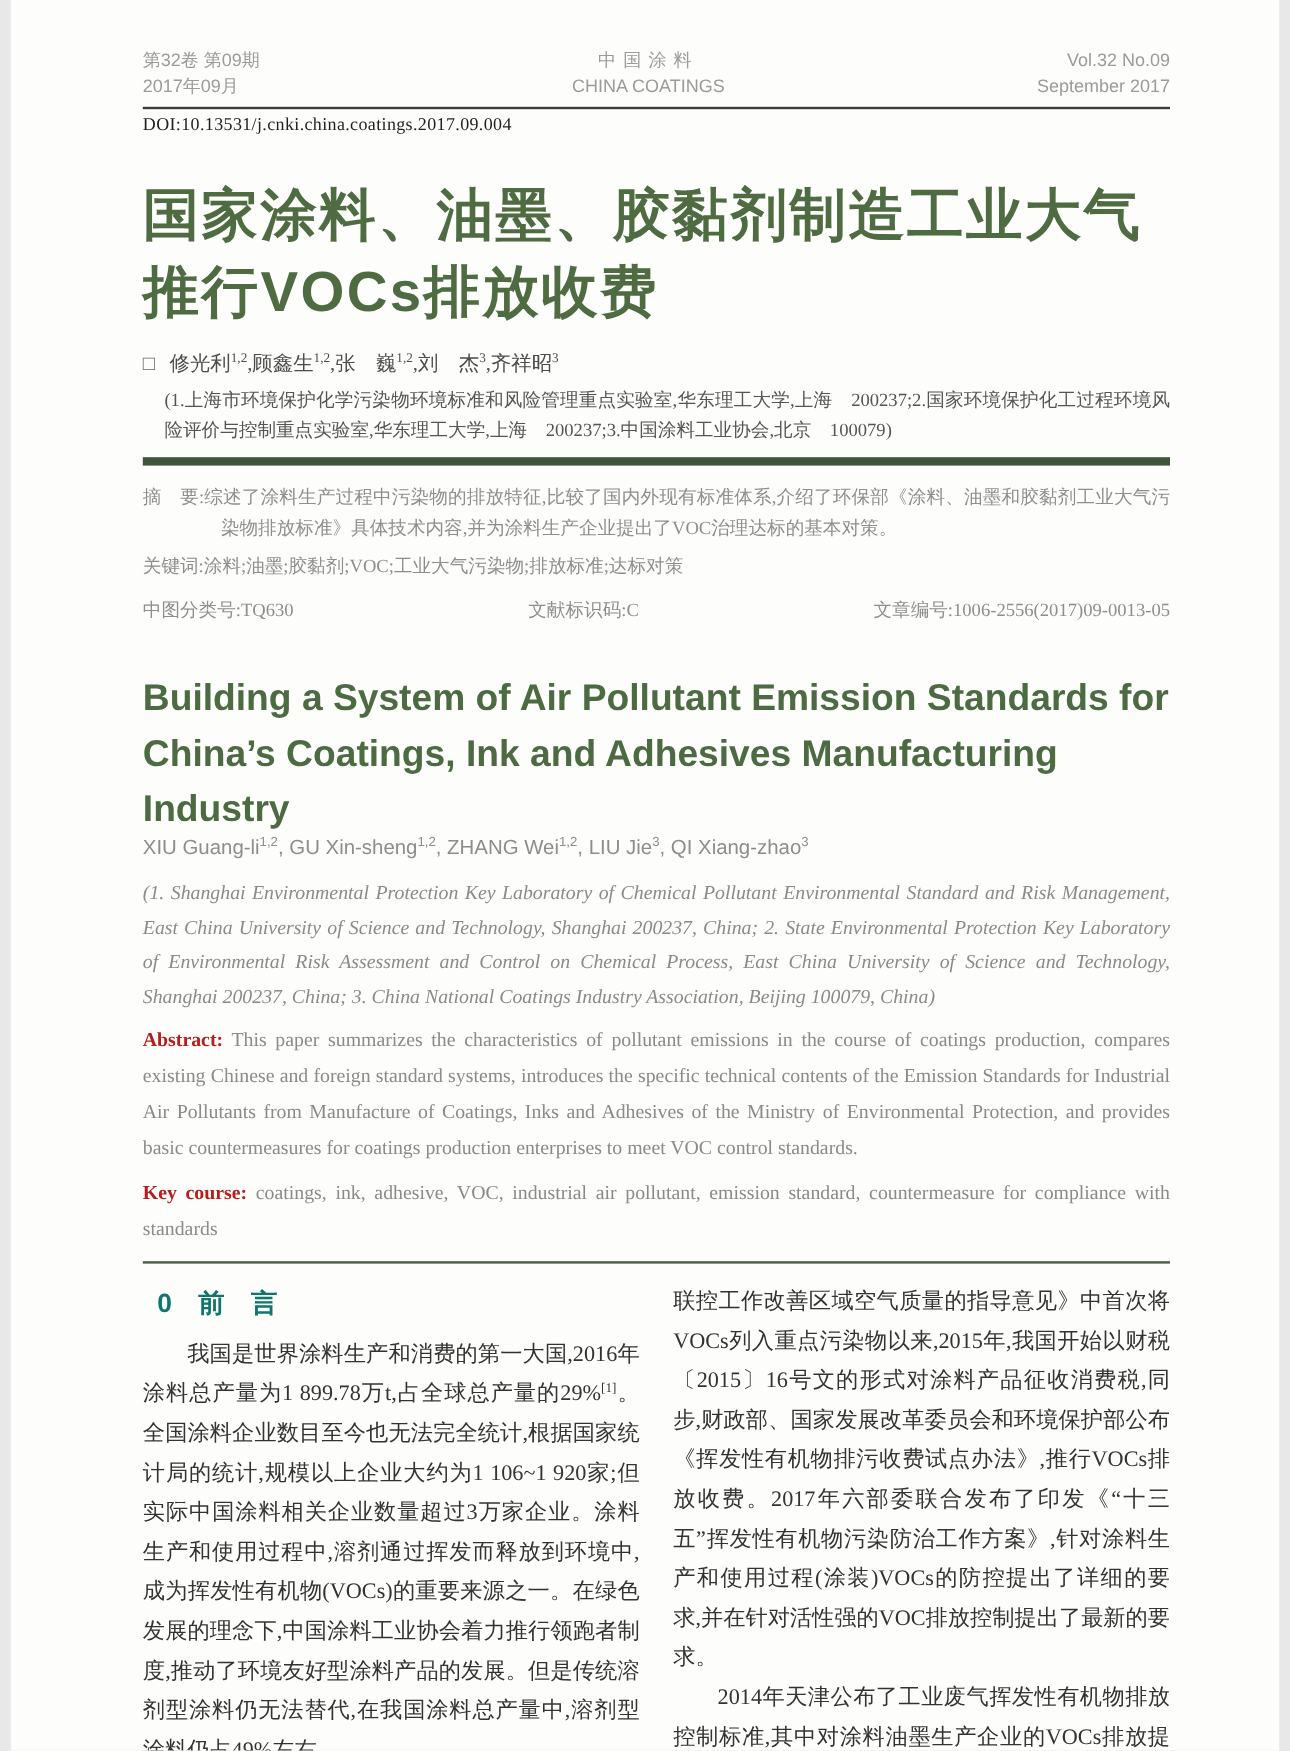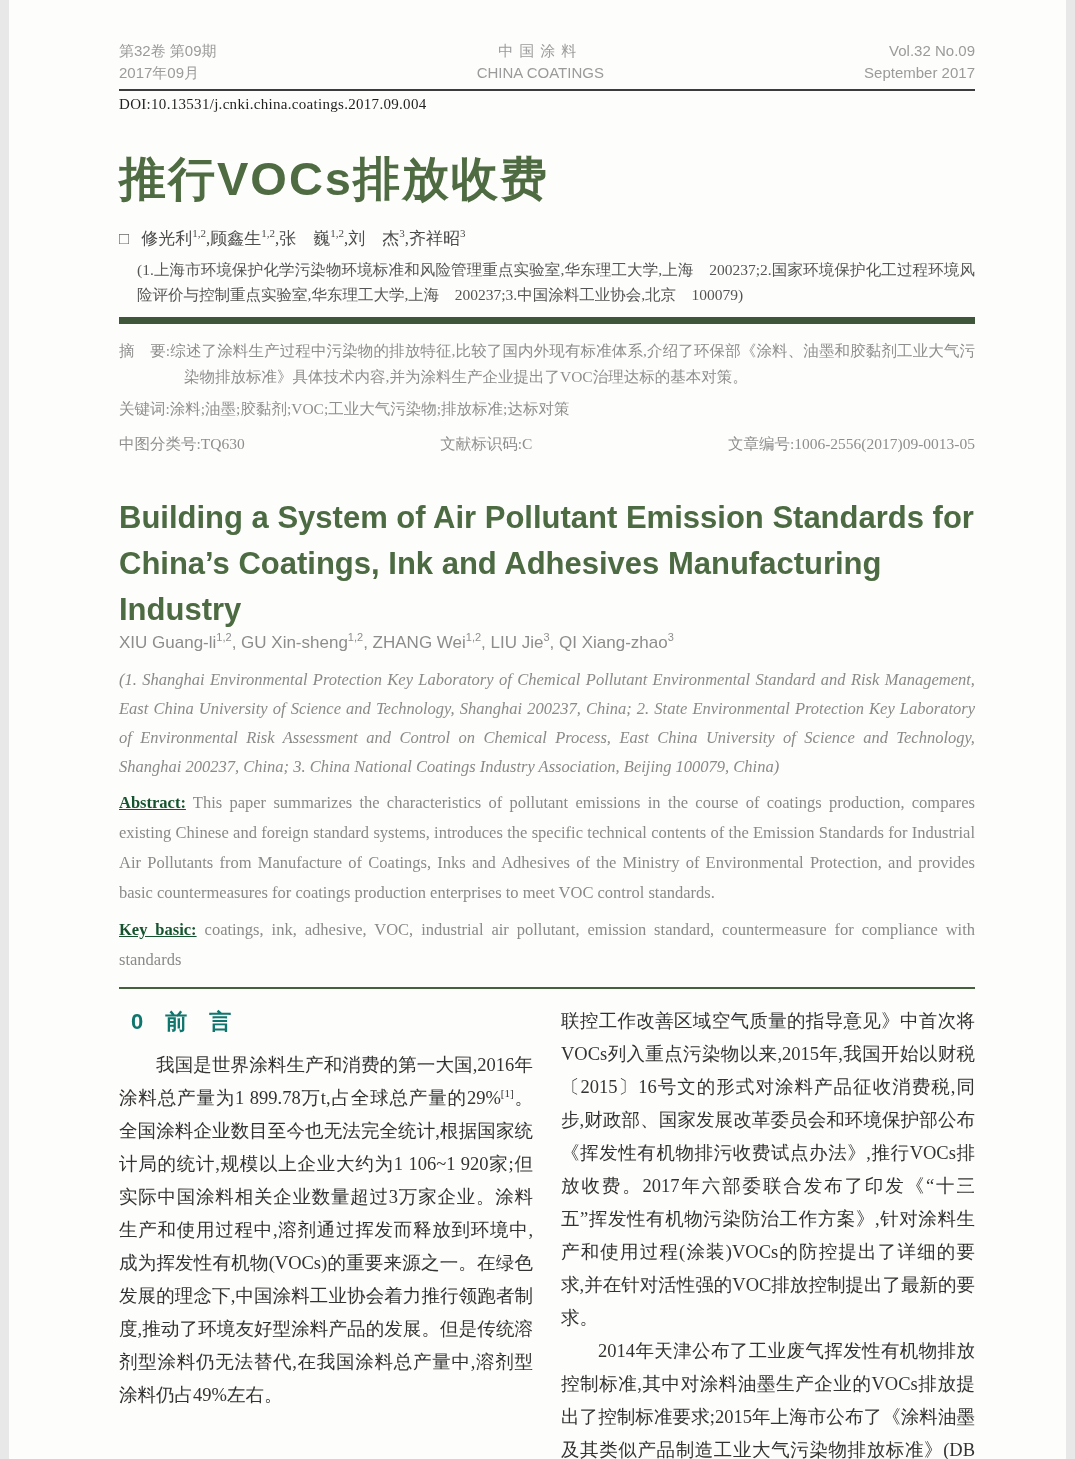--- a/index.html
+++ b/index.html
@@ -63,21 +63,21 @@
     font-family:"Liberation Sans","DejaVu Sans",sans-serif;
     font-size:17px; color:#8d8d8d;
   }
   .affil-en {
     margin-top:12px; font-style:italic; font-size:16.5px; line-height:29px;
     color:#8a8a8a; text-align:justify;
   }
   .abstract-en, .keywords-en {
     margin-top:7px; font-size:16.5px; line-height:30px; color:#8a8a8a; text-align:justify;
   }
-  .abstract-en b, .keywords-en b { color:#14532d;text-decoration:underline; }
+  .abstract-en b, .keywords-en b { color:#b91c1c; }
   .section-rule { margin-top:12px; border-top:2px solid #44603c; }
 
   
   .columns { margin-top:16px; display:flex; gap:28px; }
   .col { width:414px; }
   .section-heading {
     font-family:"Liberation Sans","DejaVu Sans",sans-serif;
     font-weight:bold; font-size:22px; color:#0f766e; margin:2px 0 12px 12px;
   }
   .col p {
@@ -101,20 +101,21 @@
         <div>CHINA COATINGS</div>
       </div>
       <div class="jh-right">
         <div>Vol.32  No.09</div>
         <div>September 2017</div>
       </div>
     </div>
     <div class="doi">DOI:10.13531/j.cnki.china.coatings.2017.09.004</div>
 
     <h1 class="title-cn">
+      <div>国家涂料、油墨、胶黏剂制造工业大气</div>
       <div>推行VOCs排放收费</div>
     </h1>
 
     <div class="authors-cn">
       <span class="marker">□</span><span>修光利</span><sup>1,2</sup><span>,顾鑫生</span><sup>1,2</sup><span>,张　巍</span><sup>1,2</sup><span>,刘　杰</span><sup>3</sup><span>,齐祥昭</span><sup>3</sup>
     </div>
     <div class="affil-cn">(1.上海市环境保护化学污染物环境标准和风险管理重点实验室,华东理工大学,上海　200237;2.国家环境保护化工过程环境风险评价与控制重点实验室,华东理工大学,上海　200237;3.中国涂料工业协会,北京　100079)</div>
 
     <div class="green-bar"></div>
 
@@ -136,21 +137,21 @@
     </h2>
     <div class="authors-en">
       <span>XIU Guang-li</span><sup>1,2</sup><span>, GU Xin-sheng</span><sup>1,2</sup><span>, ZHANG Wei</span><sup>1,2</sup><span>, LIU Jie</span><sup>3</sup><span>, QI Xiang-zhao</span><sup>3</sup>
     </div>
     <div class="affil-en">(1. Shanghai Environmental Protection Key Laboratory of Chemical Pollutant Environmental Standard and Risk Management, East China University of Science and Technology, Shanghai 200237, China; 2. State Environmental Protection Key Laboratory of Environmental Risk Assessment and Control on Chemical Process, East China University of Science and Technology, Shanghai 200237, China; 3. China National Coatings Industry Association, Beijing 100079, China)</div>
 
     <div class="abstract-en">
       <b>Abstract:</b><span> This paper summarizes the characteristics of pollutant emissions in the course of coatings production, compares existing Chinese and foreign standard systems, introduces the specific technical contents of the Emission Standards for Industrial Air Pollutants from Manufacture of Coatings, Inks and Adhesives of the Ministry of Environmental Protection, and provides basic countermeasures for coatings production enterprises to meet VOC control standards.</span>
     </div>
     <div class="keywords-en">
-      <b>Key basic:</b><span> coatings, ink, adhesive, VOC, industrial air pollutant, emission standard, countermeasure for compliance with standards</span>
+      <b>Key course:</b><span> coatings, ink, adhesive, VOC, industrial air pollutant, emission standard, countermeasure for compliance with standards</span>
     </div>
 
     <div class="section-rule"></div>
 
     <div class="columns">
       <div class="col">
         <h3 class="section-heading">0　前　言</h3>
         <p><span>我国是世界涂料生产和消费的第一大国,2016年涂料总产量为1 899.78万t,占全球总产量的29%</span><sup>[1]</sup><span>。全国涂料企业数目至今也无法完全统计,根据国家统计局的统计,规模以上企业大约为1 106~1 920家;但实际中国涂料相关企业数量超过3万家企业。涂料生产和使用过程中,溶剂通过挥发而释放到环境中,成为挥发性有机物(VOCs)的重要来源之一。在绿色发展的理念下,中国涂料工业协会着力推行领跑者制度,推动了环境友好型涂料产品的发展。但是传统溶剂型涂料仍无法替代,在我国涂料总产量中,溶剂型涂料仍占49%左右。</span></p>
 
       </div>

